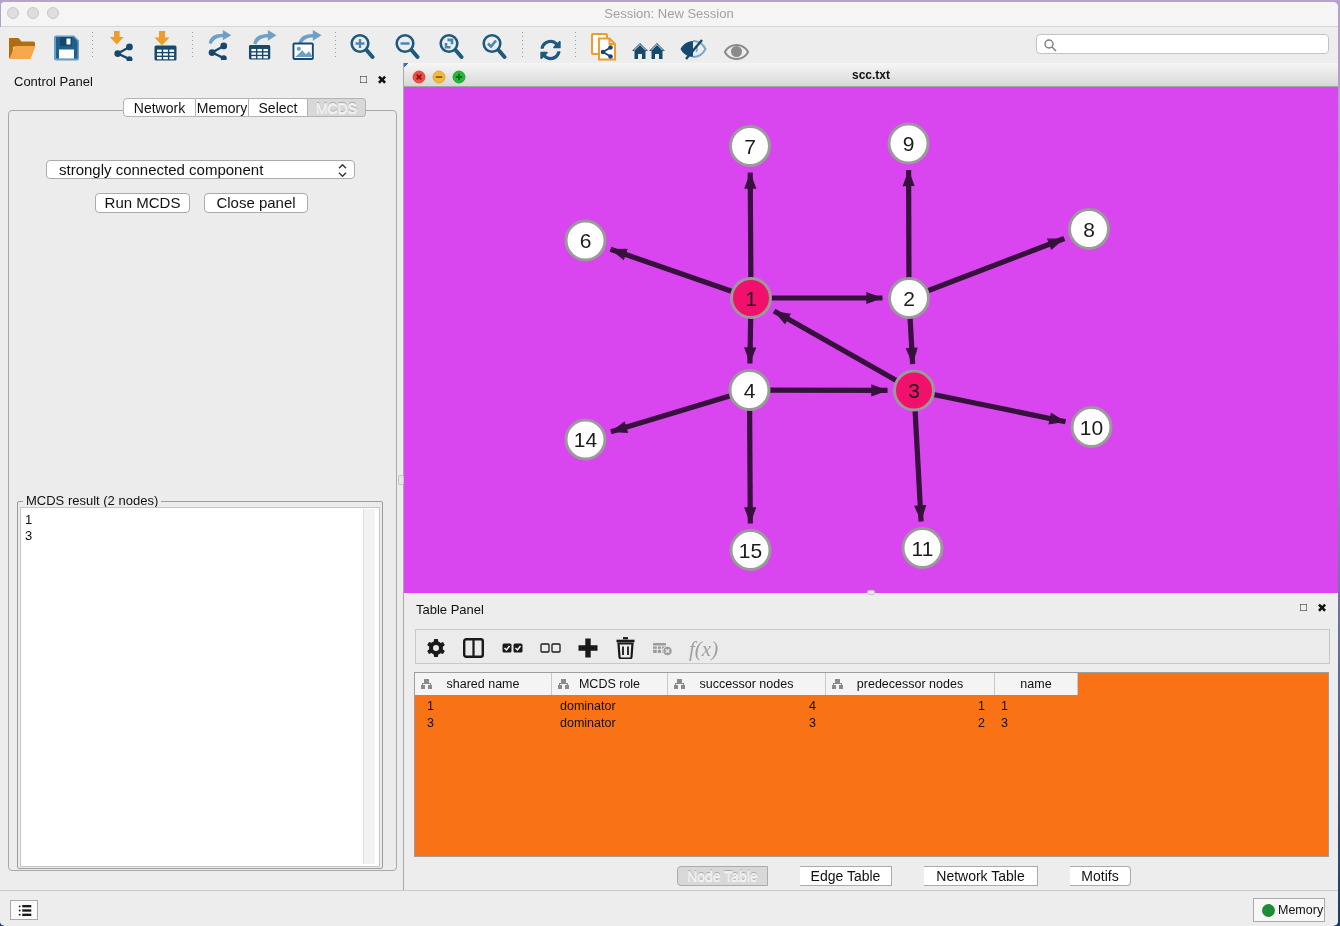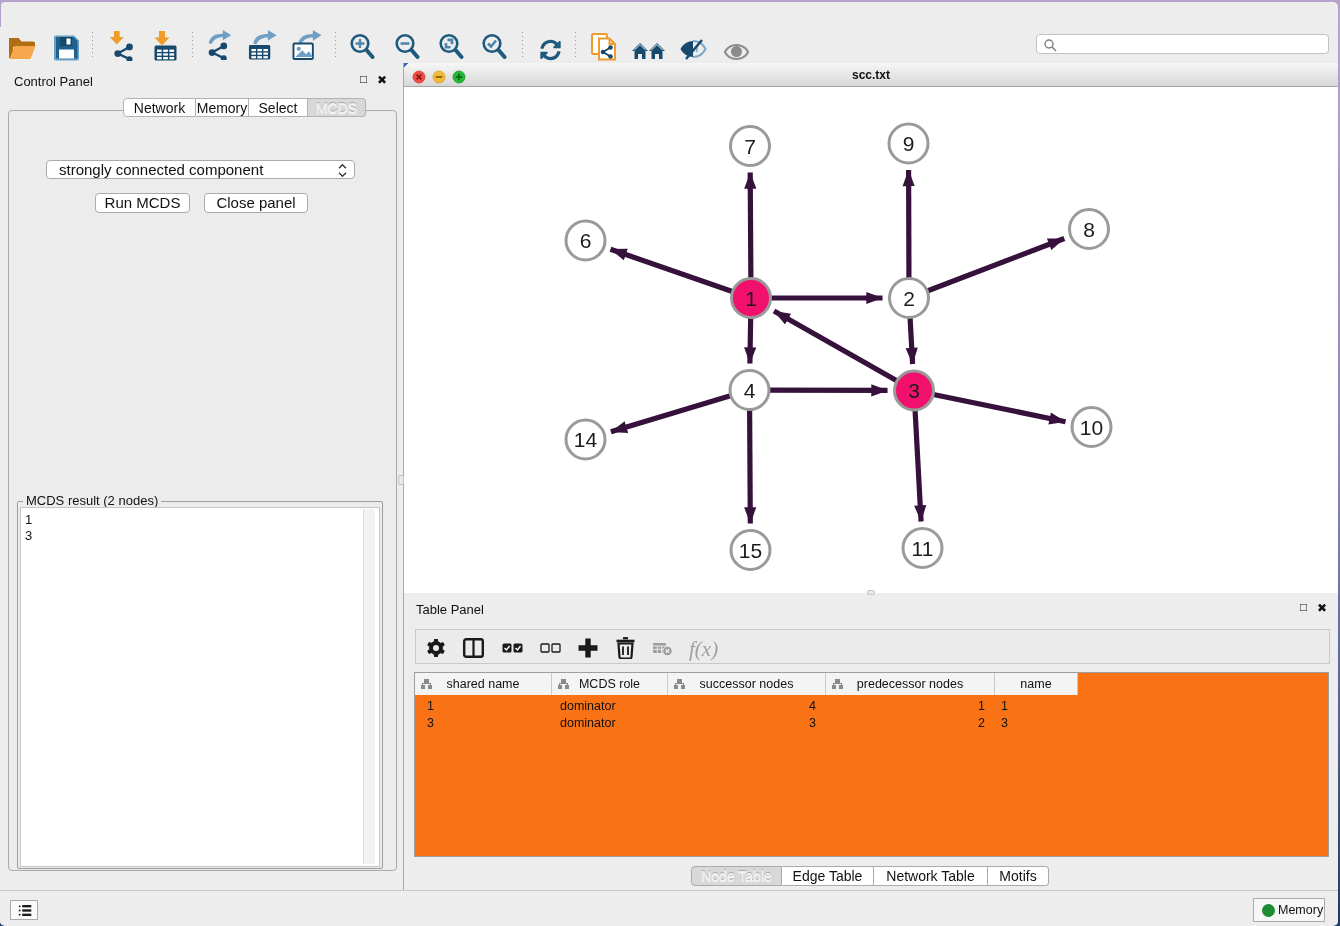--- a/index.html
+++ b/index.html
@@ -19,21 +19,21 @@
 #toolbar { position:absolute; left:0; top:26px; width:100%; height:36px;
   background:#ededed; border-bottom:1px solid #c6c6c6; }
 .tbi { position:absolute; top:3px; height:30px; }
 .tbsep { position:absolute; top:4px; height:26px; width:1px;
   background-image:repeating-linear-gradient(to bottom,#9a9a9a 0 1px,transparent 1px 4px); }
 #searchbox { position:absolute; left:1036px; top:6px; width:293px; height:20px;
   background:#fff; border:1px solid #c2c2c2; border-radius:4px; }
 
 #control { position:absolute; left:0; top:61px; width:404px; height:829px; background:#ededed; }
 #vdivider { position:absolute; left:403px; top:61px; width:1px; height:829px; background:#a9a9a9; }
-#network { position:absolute; left:404px; top:61px; width:934px; height:530px; background:#ffffff; }
+#network { position:absolute; left:404px; top:61px; width:934px; height:530px; background:#d946ef; }
 #nettitle { position:absolute; left:0; top:0; width:100%; height:24px;
   background:linear-gradient(#f6f6f6,#d8d8d8); border-bottom:1px solid #a5a5a5; }
 #nettitle .name { position:absolute; top:5px; width:100%; text-align:center; font-size:12px; font-weight:bold; color:#111; }
 #tablepanel { position:absolute; left:404px; top:591px; width:934px; height:299px; background:#ededed; }
 #statusbar { position:absolute; left:0; top:888px; width:100%; height:35px;
   background:#ededed; border-top:1px solid #c9c9c9; }
 
 .pheader { position:absolute; font-size:13px; color:#111; }
 .winbtn { position:absolute; font-size:12px; color:#111; }
 .tabrow { position:absolute; display:flex; z-index:3;padding-left:44px; }
@@ -57,21 +57,21 @@
   background:#fff; border:1px solid #c6c6c6; font-size:13px; line-height:15.5px; padding:4px 0 0 4px; color:#111; }
 #fs-scroll { position:absolute; right:4px; top:1px; width:12px; height:355px; background:#f2f2f2; border-left:1px solid #dedede;}
 
 #tp-toolbar { position:absolute; left:11px; top:36px; width:915px; height:35px;
   border:1px solid #c9c9c9; background:#ebebeb; }
 #tp-table { position:absolute; left:10px; top:79px; width:915px; height:185px;
   background:#f97316; border:1px solid #9e9e9e; }
 .th { position:absolute; top:0; height:22px; background:#f4f4f4; border-right:1px solid #c9c9c9;
   font-size:12.5px; color:#111; text-align:center; line-height:22px; }
 .td { position:absolute; font-size:12.5px; color:#111; height:17px; line-height:17px; }
-.bottabs { position:absolute; display:flex; top:273px; left:287px; }
+.bottabs { position:absolute; display:flex; top:273px; left:273px;gap:32px; }
 .btab { height:20px; font-size:14px; background:#fff; border:1px solid #ababab; border-left:none;
   line-height:19px; text-align:center; color:#111; }
 .btab.first { border-left:1px solid #ababab; border-radius:4px 0 0 4px; }
 .btab.last { border-radius:0 4px 4px 0; }
 .btab.sel { background:#d8d8d8; color:#eee; text-shadow:0 1px 1px #fff, 0 -1px 0 #aaa; }
 
 #mem-btn { position:absolute; left:1253px; top:7px; width:72px; height:24px; background:#f7f7f7;
   border:1px solid #ababab; font-size:12.5px; color:#111; line-height:22px; padding-left:24px; }
 #mem-btn::before { content:""; position:absolute; left:8px; top:5px; width:13px; height:13px;
   border-radius:50%; background:#1d8c34; }
@@ -86,20 +86,26 @@
 #list-btn { position:absolute; left:10px; top:9px; width:28px; height:20px; background:#fafafa;
   border:1px solid #a9a9a9; }
 .grip { position:absolute; background:#e9e9e9; border:1px solid #c4c4c4; border-radius:2px; z-index:5; }
 #corner-net { position:absolute; left:0; top:0; width:4px; height:5px; background:linear-gradient(135deg,#3d6cb4 55%,transparent 55%); z-index:4; }
 #lstrip { position:absolute; left:0; top:2px; width:1px; height:25px; background:#b4a1cb; z-index:99; }
 </style>
 </head>
 <body>
 <div id="lstrip"></div>
 <div id="win">
+  <div id="titlebar">
+    <div class="tl t1"></div>
+      <div class="tl t2"></div>
+      <div class="tl t3"></div>
+    <div id="title-text">Session: New Session</div>
+  </div>
   <div id="toolbar">
     <svg class="tbi" style="left:8px; top:6px;" width="29" height="26" viewBox="0 0 29 26">
       <path d="M1,2 h9.5 l3,3.5 h12 a1.5,1.5 0 0 1 1.5,1.5 v4 H1 z" fill="#b06e13"></path>
       <path d="M1,2 v20 h4 V8 z" fill="#b06e13"></path>
       <path d="M6.5,10 H27.5 L22.5,23 H1.5 z" fill="#f6a64b"></path>
     </svg>
     <svg class="tbi" style="left:53px; top:5px;" width="27" height="27" viewBox="0 0 27 27">
       <path d="M1,3 a2,2 0 0 1 2,-2 h18 l5,5 v18 a2,2 0 0 1 -2,2 h-21 a2,2 0 0 1 -2,-2 z" fill="#67a0c4"></path>
       <path d="M3,3.5 a1,1 0 0 1 1,-1 h16.5 l4,4 V23 a1,1 0 0 1 -1,1 H4 a1,1 0 0 1 -1,-1 z" fill="#1e5f8d"></path>
       <rect x="7" y="2.5" width="12" height="9" fill="#16486b"></rect>

